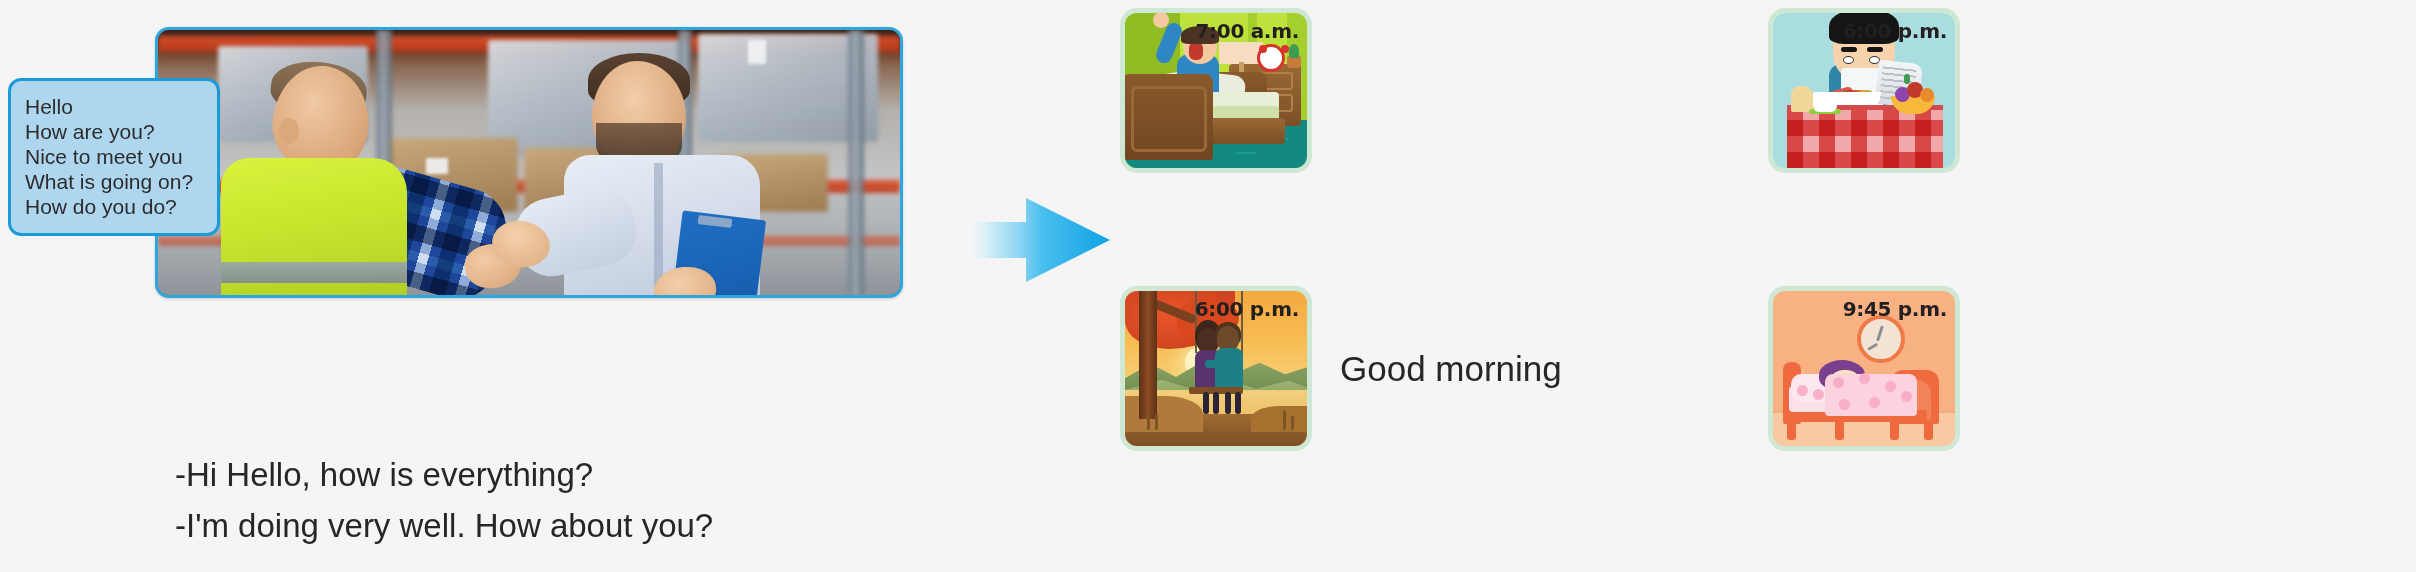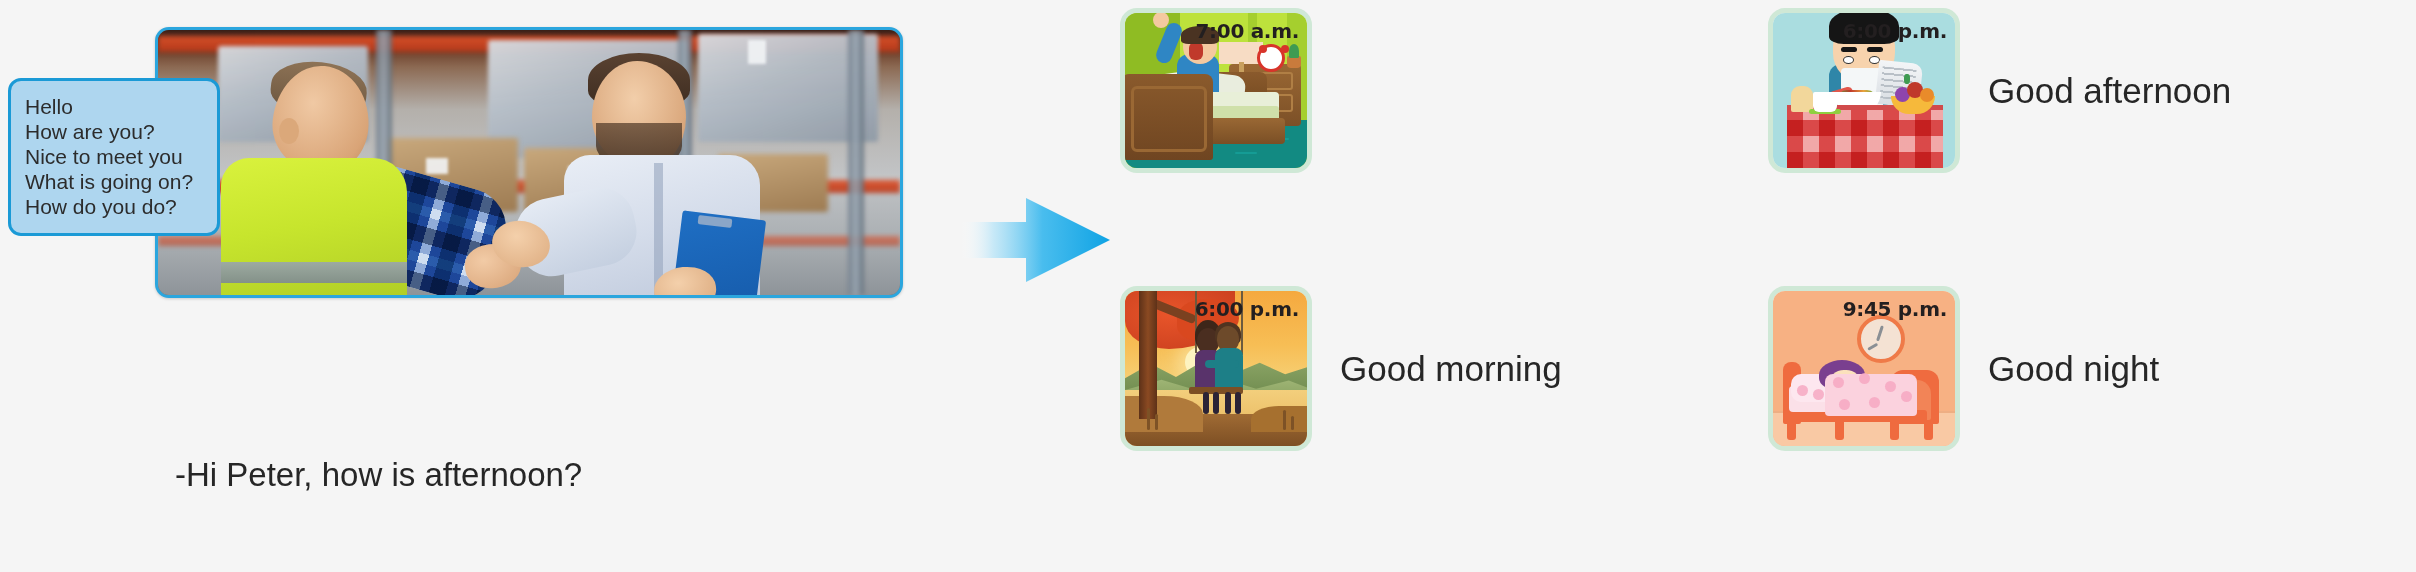--- a/index.html
+++ b/index.html
@@ -420,21 +420,22 @@
   </div>
 
   <div class="bubble">
     <div class="bubble-line">Hello</div>
     <div class="bubble-line">How are you?</div>
     <div class="bubble-line">Nice to meet you</div>
     <div class="bubble-line">What is going on?</div>
     <div class="bubble-line">How do you do?</div>
   </div>
 
-  <div class="caption l1">-Hi Peter, how is afternoon?</div>
+  <div class="caption l1">-Hi Hello, how is everything?</div>
+  <div class="caption l2">-I'm doing very well. How about you?</div>
 </div>
 
 <div class="arrow-wrap">
   <svg class="arrow-svg" viewBox="0 0 150 95">
     <defs>
       <linearGradient id="arrGrad" x1="0" y1="0" x2="1" y2="0">
         <stop offset="0%" stop-color="#ffffff" stop-opacity="0"></stop>
         <stop offset="22%" stop-color="#b9e5f8" stop-opacity="0.75"></stop>
         <stop offset="55%" stop-color="#49bdee"></stop>
         <stop offset="100%" stop-color="#0fa3e4"></stop>
@@ -516,21 +517,20 @@
         <div class="a-cup-saucer"></div>
         <div class="a-cup"></div>
         <div class="a-fruitbowl"></div>
         <div class="a-fruit" style="left:122px; bottom:66px; width:15px; height:15px; background:#8e44ad;"></div>
         <div class="a-fruit" style="left:134px; bottom:70px; width:16px; height:16px; background:#c0392b;"></div>
         <div class="a-fruit" style="left:147px; bottom:66px; width:14px; height:14px; background:#e98b2a;"></div>
         <div class="a-fruit" style="left:131px; bottom:84px; width:6px; height:10px; background:#3f9b52; border-radius:40%;"></div>
       </div>
       <div class="time-label">6:00 p.m.</div>
     </div>
-    <div class="greeting">Good afternoon</div>
   </div>
 
   <div class="cell c2">
     <div class="card">
       <div class="card-scene">
         <div class="e-sky"></div>
         <div class="e-sun"></div>
         <div class="e-bird" style="left:58px; top:20px;"></div>
         <div class="e-bird" style="left:70px; top:26px;"></div>
         <div class="e-bird" style="left:20px; top:78px;"></div>
@@ -604,16 +604,15 @@
         <div class="n-flower" style="left:86px; bottom:62px;"></div>
         <div class="n-flower" style="left:112px; bottom:54px;"></div>
         <div class="n-flower" style="left:128px; bottom:44px;"></div>
         <div class="n-flower" style="left:96px; bottom:38px;"></div>
         <div class="n-flower" style="left:66px; bottom:36px;"></div>
         <div class="n-flower" style="left:24px; bottom:50px;"></div>
         <div class="n-flower" style="left:40px; bottom:46px;"></div>
       </div>
       <div class="time-label">9:45 p.m.</div>
     </div>
-    <div class="greeting">Good night</div>
   </div>
 
 </div>
 
 </body></html>

